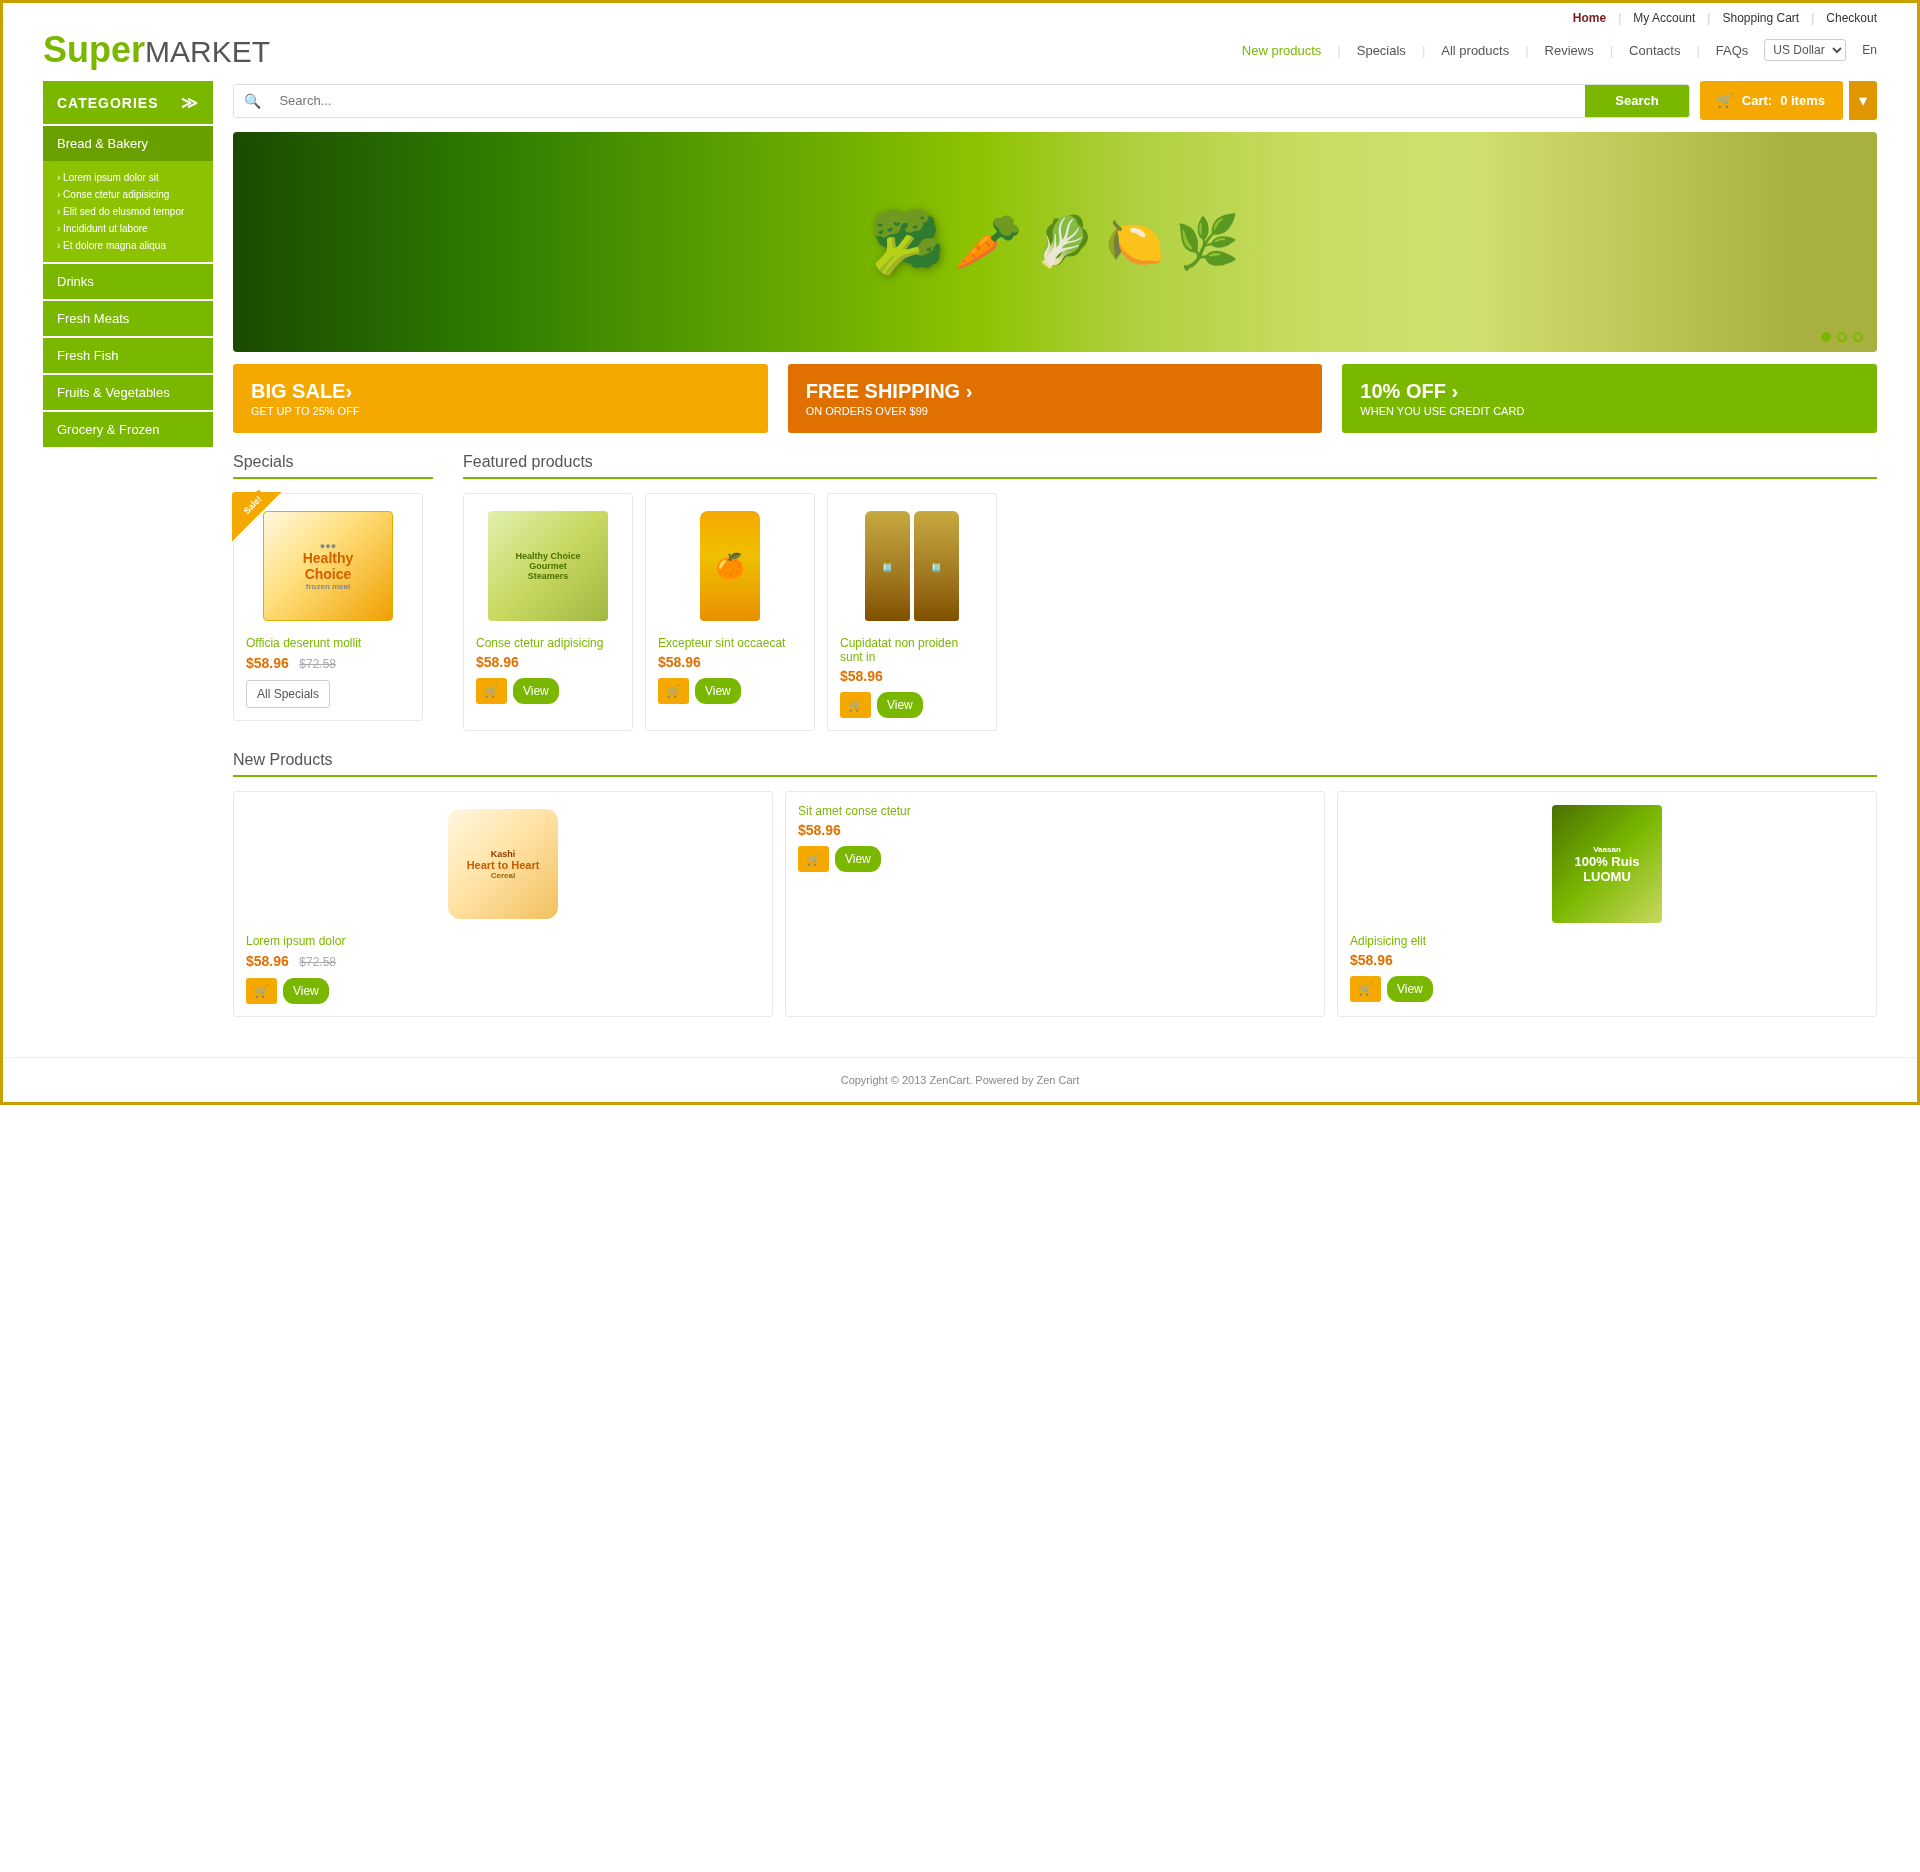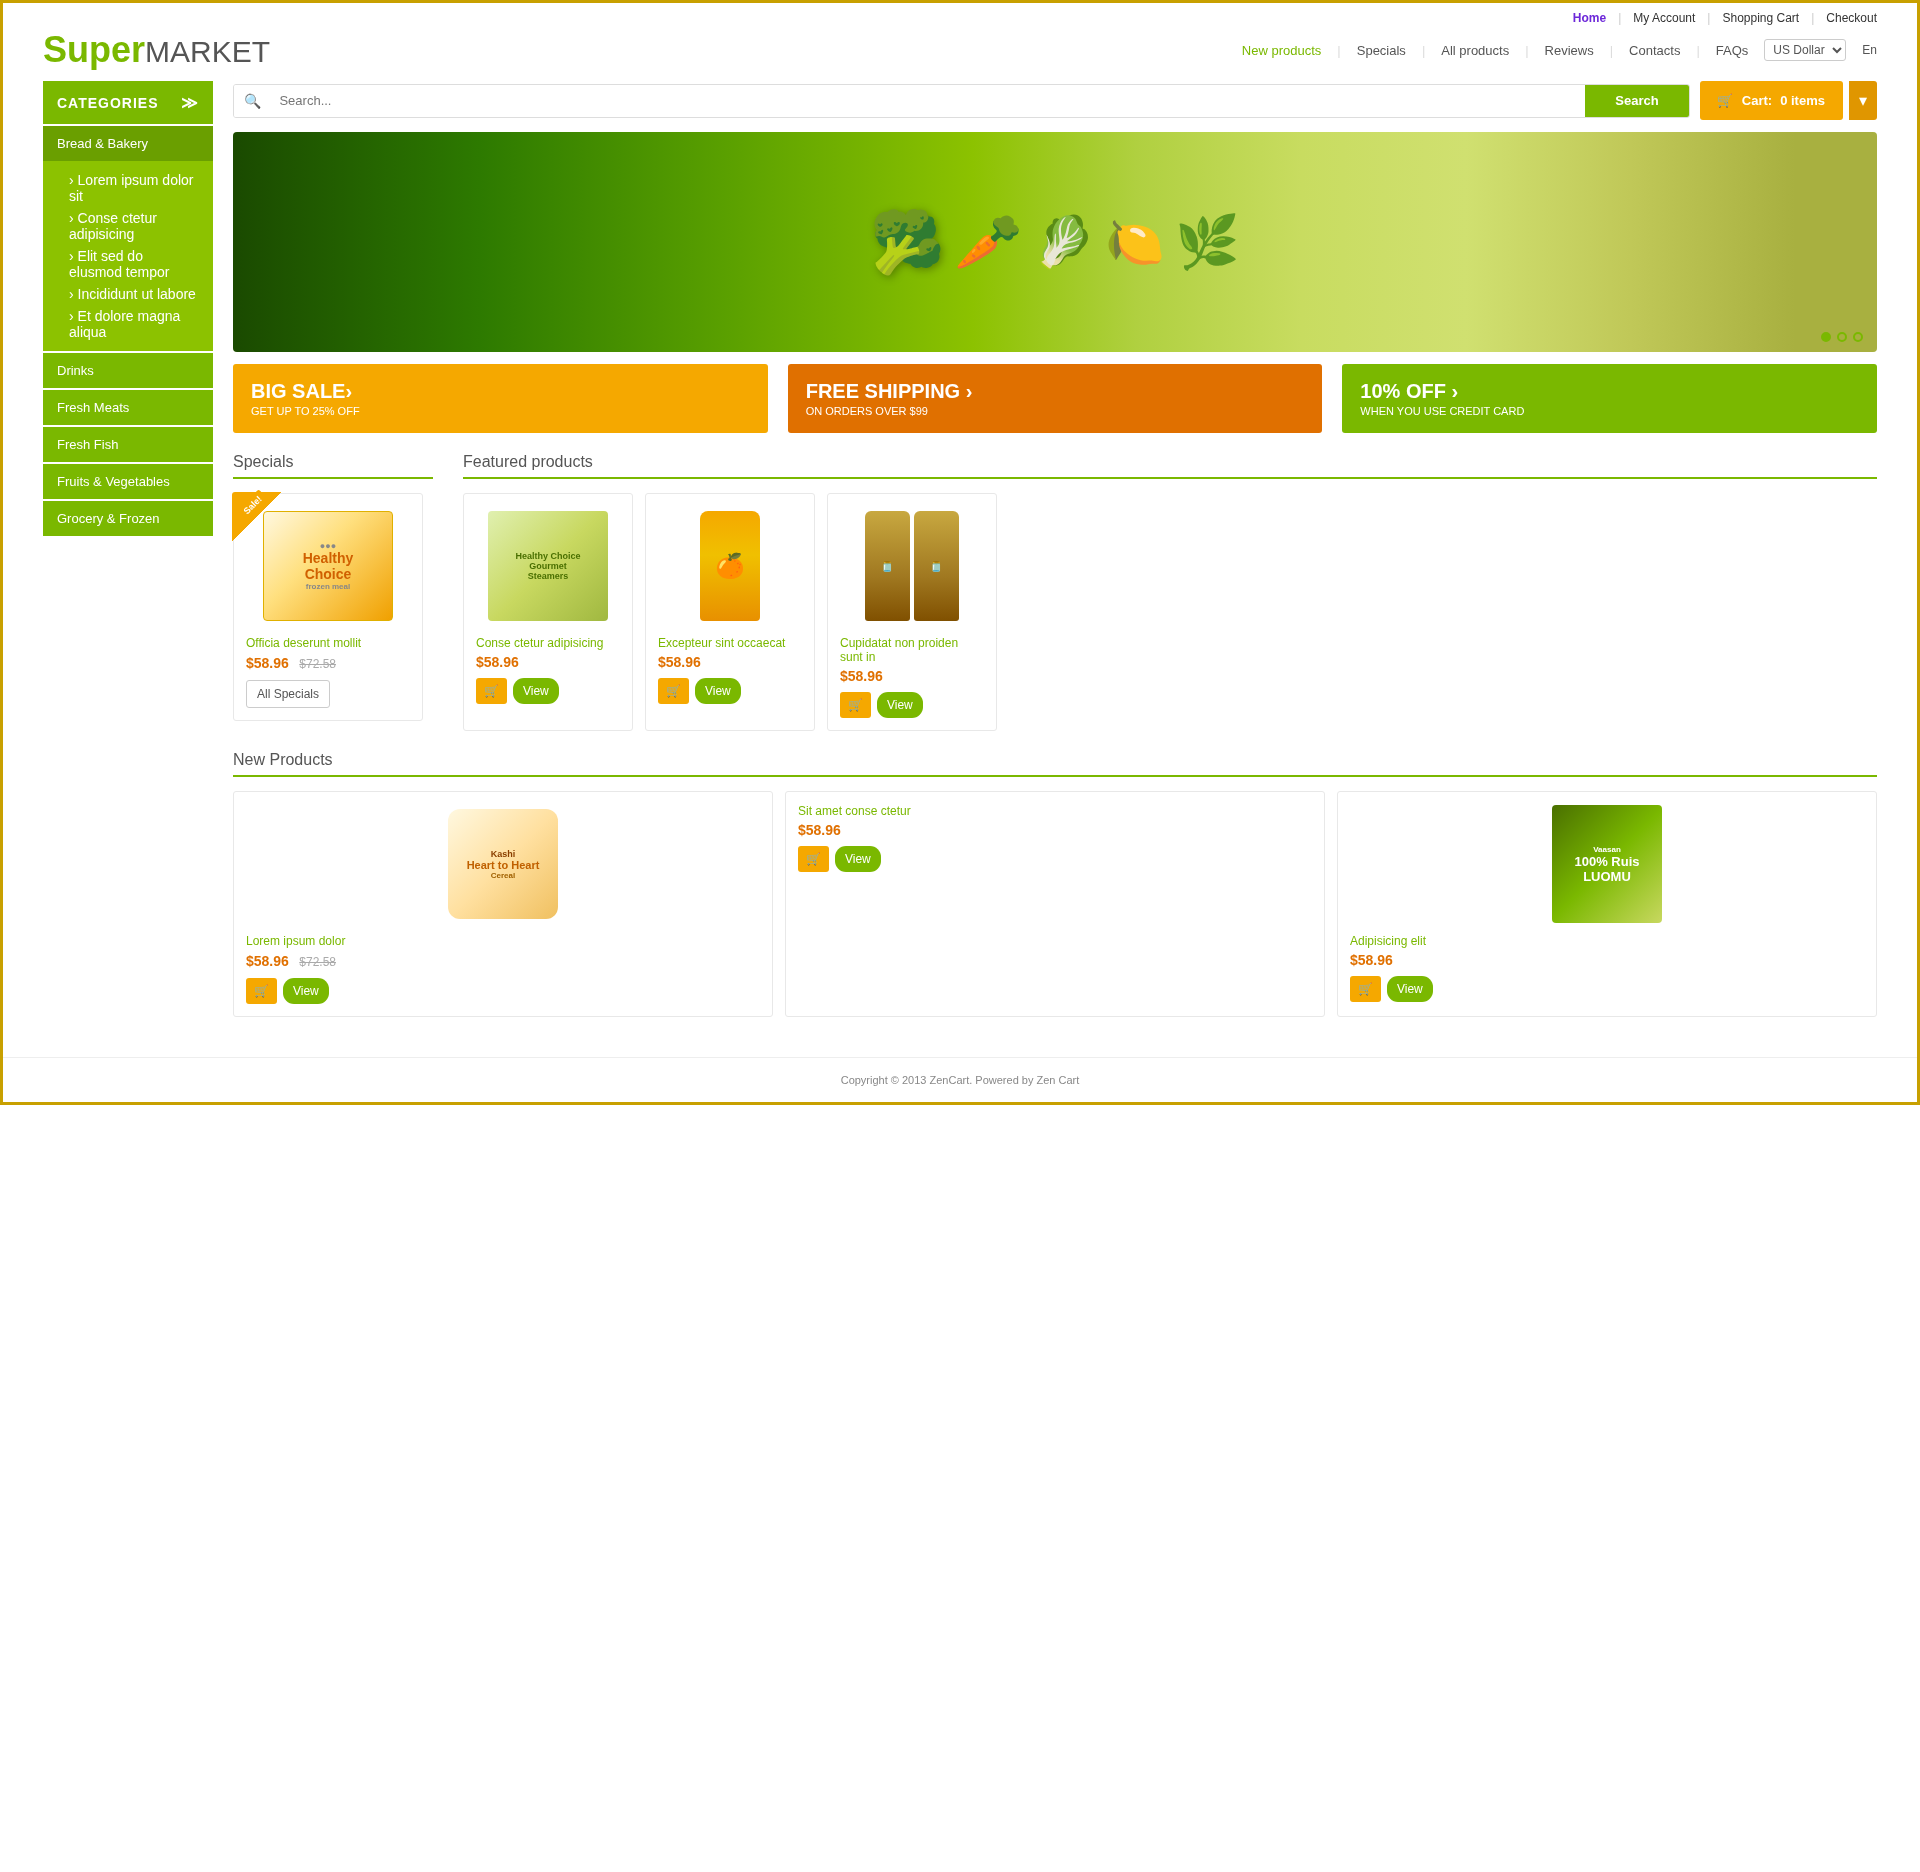--- a/index.html
+++ b/index.html
@@ -1,21 +1,21 @@
 <!DOCTYPE html>
 <html><head>
   <meta charset="utf-8">
   <style>
     * { box-sizing: border-box; margin: 0; padding: 0; }
     body { font-family: Arial, sans-serif; background: #fff; border: 3px solid #c8a000; min-width: 900px; }
 
     
     .top-bar { display: flex; justify-content: flex-end; align-items: center; padding: 8px 40px 4px; gap: 12px; font-size: 12px; color: #333; }
     .top-bar a { color: #333; text-decoration: none; }
-    .top-bar .home-link { color: #6d28d9; font-weight: bold; }
+    .top-bar .home-link { color: #7f1d1d; font-weight: bold; }
     .top-bar .separator { color: #ccc; }
 
     .header { display: flex; align-items: center; justify-content: space-between; padding: 0 40px 10px; }
     .logo { font-size: 36px; font-weight: 900; color: #555; }
     .logo span { color: #7ab800; }
     .logo em { font-style: normal; font-weight: 400; color: #555; font-size: 30px; }
 
     .nav-bar { display: flex; align-items: center; gap: 16px; font-size: 13px; }
     .nav-bar a { color: #555; text-decoration: none; }
     .nav-bar a.active { color: #7ab800; }
@@ -25,21 +25,21 @@
     
     .main-layout { display: flex; padding: 0 40px 20px; gap: 20px; }
 
     
     .sidebar { width: 170px; flex-shrink: 0; }
     .sidebar-header { background: #7ab800; color: #fff; font-size: 14px; font-weight: bold; padding: 12px 14px; display: flex; justify-content: space-between; align-items: center; letter-spacing: 1px; }
     .sidebar-header .arrows { font-size: 16px; }
     .sidebar-category { background: #7ab800; color: #fff; font-size: 13px; padding: 10px 14px; margin-top: 2px; cursor: pointer; }
     .sidebar-category.active { background: #6a9f00; }
     .sidebar-subcategories { background: #8cc200; padding: 8px 14px; }
-    .sidebar-subcategories li { list-style: none; color: #fff; font-size: 14px; padding: 3px 0; margin-left: 12px; }
+    .sidebar-subcategories li { list-style: none; color: #fff; font-size: 10px; padding: 3px 0; }
     .sidebar-subcategories li::before { content: '› '; }
 
     
     .content { flex: 1; }
 
     
     .search-cart-bar { display: flex; align-items: center; gap: 10px; margin-bottom: 12px; }
     .search-box { display: flex; flex: 1; border: 1px solid #ddd; border-radius: 3px; overflow: hidden; }
     .search-icon-wrap { padding: 8px 10px; color: #aaa; font-size: 14px; background: #fff; }
     .search-input { flex: 1; border: none; outline: none; font-size: 13px; padding: 8px; }

